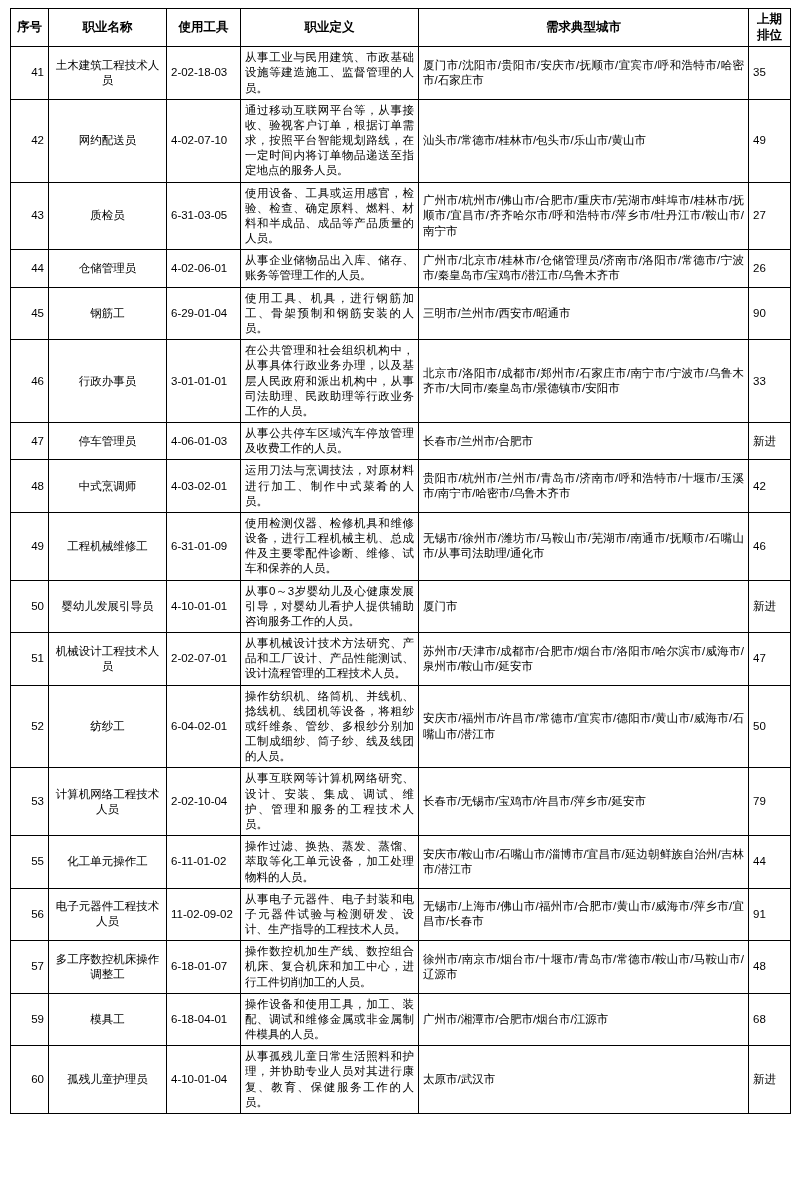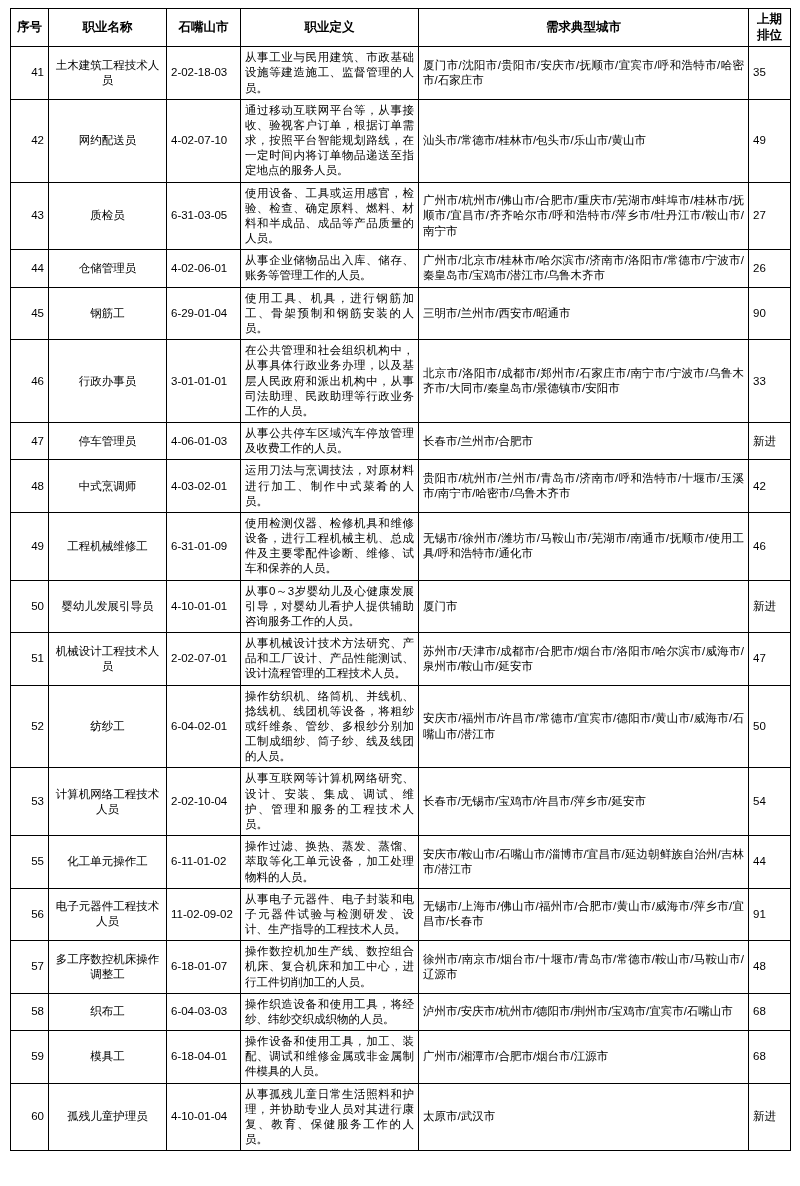--- a/index.html
+++ b/index.html
@@ -62,21 +62,21 @@
       <col class="c-name">
       <col class="c-code">
       <col class="c-def">
       <col class="c-city">
       <col class="c-rank">
     </colgroup>
     <thead>
       <tr>
         <th>序号</th>
         <th>职业名称</th>
-        <th>石嘴山市</th>
+        <th>使用工具</th>
         <th>职业定义</th>
         <th>需求典型城市</th>
         <th>
           <div>上期</div>
           <div>排位</div>
         </th>
       </tr>
     </thead>
     <tbody id="table-body">
         <tr>
@@ -101,21 +101,21 @@
           <td class="code">6-31-03-05</td>
           <td class="def">使用设备、工具或运用感官，检验、检查、确定原料、燃料、材料和半成品、成品等产品质量的人员。</td>
           <td class="city">广州市/杭州市/佛山市/合肥市/重庆市/芜湖市/蚌埠市/桂林市/抚顺市/宜昌市/齐齐哈尔市/呼和浩特市/萍乡市/牡丹江市/鞍山市/南宁市</td>
           <td class="rank">27</td>
         </tr>
         <tr>
           <td class="no">44</td>
           <td class="name">仓储管理员</td>
           <td class="code">4-02-06-01</td>
           <td class="def">从事企业储物品出入库、储存、账务等管理工作的人员。</td>
-          <td class="city">广州市/北京市/桂林市/哈尔滨市/济南市/洛阳市/常德市/宁波市/秦皇岛市/宝鸡市/潜江市/乌鲁木齐市</td>
+          <td class="city">广州市/北京市/桂林市/仓储管理员/济南市/洛阳市/常德市/宁波市/秦皇岛市/宝鸡市/潜江市/乌鲁木齐市</td>
           <td class="rank">26</td>
         </tr>
         <tr>
           <td class="no">45</td>
           <td class="name">钢筋工</td>
           <td class="code">6-29-01-04</td>
           <td class="def">使用工具、机具，进行钢筋加工、骨架预制和钢筋安装的人员。</td>
           <td class="city">三明市/兰州市/西安市/昭通市</td>
           <td class="rank">90</td>
         </tr>
@@ -141,21 +141,21 @@
           <td class="code">4-03-02-01</td>
           <td class="def">运用刀法与烹调技法，对原材料进行加工、制作中式菜肴的人员。</td>
           <td class="city">贵阳市/杭州市/兰州市/青岛市/济南市/呼和浩特市/十堰市/玉溪市/南宁市/哈密市/乌鲁木齐市</td>
           <td class="rank">42</td>
         </tr>
         <tr>
           <td class="no">49</td>
           <td class="name">工程机械维修工</td>
           <td class="code">6-31-01-09</td>
           <td class="def">使用检测仪器、检修机具和维修设备，进行工程机械主机、总成件及主要零配件诊断、维修、试车和保养的人员。</td>
-          <td class="city">无锡市/徐州市/潍坊市/马鞍山市/芜湖市/南通市/抚顺市/使用工具/呼和浩特市/通化市</td>
+          <td class="city">无锡市/徐州市/潍坊市/马鞍山市/芜湖市/南通市/抚顺市/石嘴山市/从事司法助理/通化市</td>
           <td class="rank">46</td>
         </tr>
         <tr>
           <td class="no">50</td>
           <td class="name">婴幼儿发展引导员</td>
           <td class="code">4-10-01-01</td>
           <td class="def">从事0～3岁婴幼儿及心健康发展引导，对婴幼儿看护人提供辅助咨询服务工作的人员。</td>
           <td class="city">厦门市</td>
           <td class="rank">新进</td>
         </tr>
@@ -174,21 +174,21 @@
           <td class="def">操作纺织机、络筒机、并线机、捻线机、线团机等设备，将粗纱或纤维条、管纱、多根纱分别加工制成细纱、筒子纱、线及线团的人员。</td>
           <td class="city">安庆市/福州市/许昌市/常德市/宜宾市/德阳市/黄山市/威海市/石嘴山市/潜江市</td>
           <td class="rank">50</td>
         </tr>
         <tr>
           <td class="no">53</td>
           <td class="name">计算机网络工程技术人员</td>
           <td class="code">2-02-10-04</td>
           <td class="def">从事互联网等计算机网络研究、设计、安装、集成、调试、维护、管理和服务的工程技术人员。</td>
           <td class="city">长春市/无锡市/宝鸡市/许昌市/萍乡市/延安市</td>
-          <td class="rank">54</td>
+          <td class="rank">79</td>
         </tr>
         <tr>
           <td class="no">55</td>
           <td class="name">化工单元操作工</td>
           <td class="code">6-11-01-02</td>
           <td class="def">操作过滤、换热、蒸发、蒸馏、萃取等化工单元设备，加工处理物料的人员。</td>
           <td class="city">安庆市/鞍山市/石嘴山市/淄博市/宜昌市/延边朝鲜族自治州/吉林市/潜江市</td>
           <td class="rank">44</td>
         </tr>
         <tr>
@@ -201,28 +201,20 @@
         </tr>
         <tr>
           <td class="no">57</td>
           <td class="name">多工序数控机床操作调整工</td>
           <td class="code">6-18-01-07</td>
           <td class="def">操作数控机加生产线、数控组合机床、复合机床和加工中心，进行工件切削加工的人员。</td>
           <td class="city">徐州市/南京市/烟台市/十堰市/青岛市/常德市/鞍山市/马鞍山市/辽源市</td>
           <td class="rank">48</td>
         </tr>
         <tr>
-          <td class="no">58</td>
-          <td class="name">织布工</td>
-          <td class="code">6-04-03-03</td>
-          <td class="def">操作织造设备和使用工具，将经纱、纬纱交织成织物的人员。</td>
-          <td class="city">泸州市/安庆市/杭州市/德阳市/荆州市/宝鸡市/宜宾市/石嘴山市</td>
-          <td class="rank">68</td>
-        </tr>
-        <tr>
           <td class="no">59</td>
           <td class="name">模具工</td>
           <td class="code">6-18-04-01</td>
           <td class="def">操作设备和使用工具，加工、装配、调试和维修金属或非金属制件模具的人员。</td>
           <td class="city">广州市/湘潭市/合肥市/烟台市/江源市</td>
           <td class="rank">68</td>
         </tr>
         <tr>
           <td class="no">60</td>
           <td class="name">孤残儿童护理员</td>

